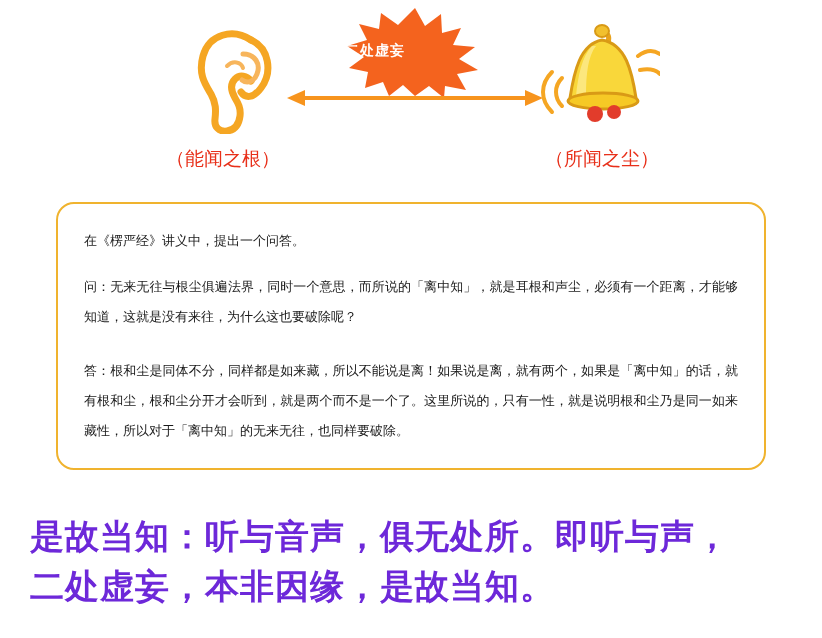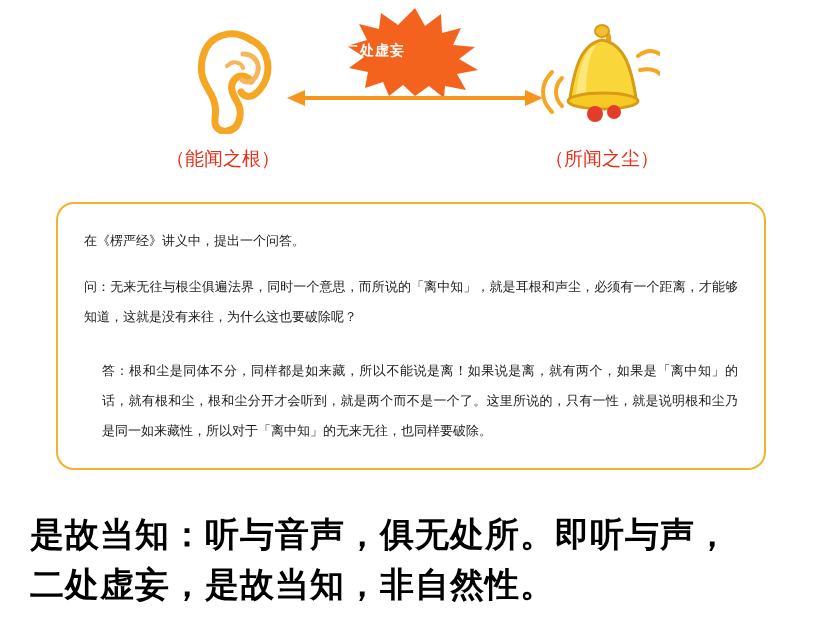--- a/index.html
+++ b/index.html
@@ -101,36 +101,35 @@
     text-align: justify;
   }
   .tb-para {
     margin: 0;
   }
   .tb-para.q {
     margin-top: 16px;
   }
   .tb-para.a {
     margin-top: 24px;
-    margin-left: 18px;
   }
 
   
   .sutra {
     position: absolute;
     left: 30px;
     top: 512px;
     width: 770px;
   }
   .sutra-line {
-    font-family: Liberation Mono, monospace;
+    font-family: Liberation Serif, serif;
     font-size: 34px;
     font-weight: bold;
     line-height: 50px;
-    color: #000000;
+    color: #6d28d9;
     letter-spacing: 1px;
   }
 </style>
 </head>
 <body>
 
 <div class="page">
 
   <div class="diagram">
 
@@ -185,16 +184,16 @@
   </div>
 
   <div class="textbox">
     <p class="tb-line tb-para">在《楞严经》讲义中，提出一个问答。</p>
     <p class="tb-line tb-para q">问：无来无往与根尘俱遍法界，同时一个意思，而所说的「离中知」，就是耳根和声尘，必须有一个距离，才能够知道，这就是没有来往，为什么这也要破除呢？</p>
     <p class="tb-line tb-para a">答：根和尘是同体不分，同样都是如来藏，所以不能说是离！如果说是离，就有两个，如果是「离中知」的话，就有根和尘，根和尘分开才会听到，就是两个而不是一个了。这里所说的，只有一性，就是说明根和尘乃是同一如来藏性，所以对于「离中知」的无来无往，也同样要破除。</p>
   </div>
 
   <div class="sutra">
     <div class="sutra-line">是故当知：听与音声，俱无处所。即听与声，</div>
-    <div class="sutra-line">二处虚妄，是故当知，非自然性。</div>
+    <div class="sutra-line">二处虚妄，本非因缘，是故当知。</div>
   </div>
 
 </div>
 
 </body></html>

